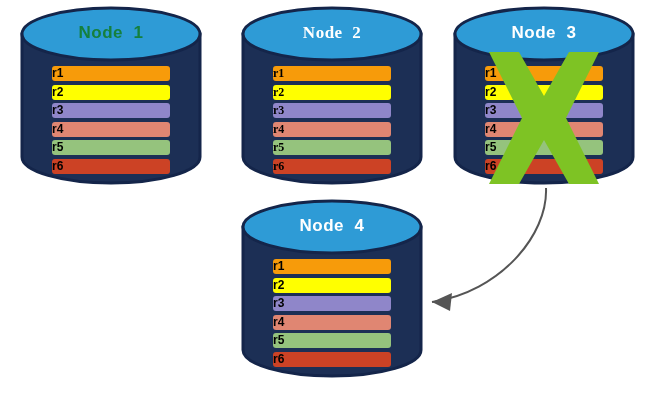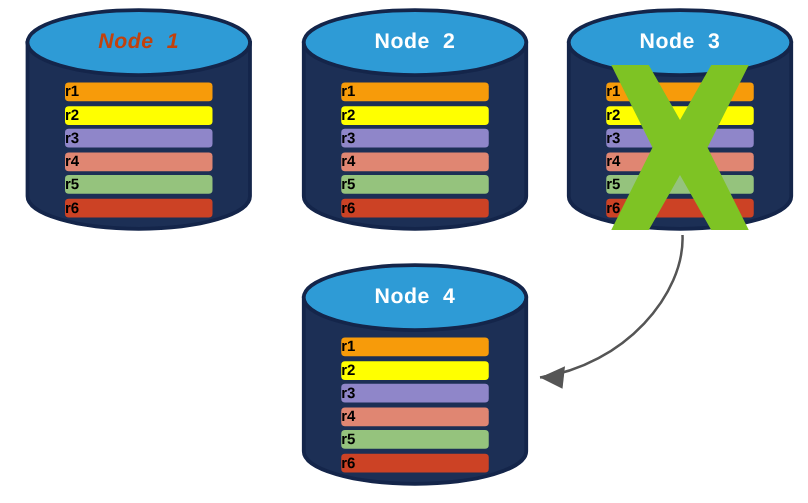--- a/index.html
+++ b/index.html
@@ -68,31 +68,31 @@
 </style>
 </head>
 <body style="background: rgb(255, 255, 255);">
 
 <div id="canvas">
     <div class="node" style="left: 22px; top: 8px; width: 178px; height: 175px;">
       <svg class="node-svg" width="178" height="175">
         <path d="M 0 26 L 0 149 A 89 26 0 0 0 178 149 L 178 26 Z" fill="#1c2f55" stroke="#14254a" stroke-width="3"></path>
         <ellipse cx="89" cy="26" rx="89" ry="26" fill="#2e9bd6" stroke="#14254a" stroke-width="3"></ellipse>
       </svg>
-      <div class="node-title" style="top: 15px; color: #c2410c; font-style: italic;">Node  1</div>
+      <div class="node-title" style="top: 15px; color: #15803d;">Node  1</div>
       <div class="rows" style="top: 0px; height: 175px;">
         <div class="row-band" style="background: rgb(247, 155, 10); left: 30px; width: 118px; top: 58px; height: 15px; color: rgb(0, 0, 0);">r1</div>
         <div class="row-band" style="background: rgb(255, 255, 0); left: 30px; width: 118px; top: 76.5px; height: 15px; color: rgb(0, 0, 0);">r2</div>
         <div class="row-band" style="background: rgb(143, 134, 201); left: 30px; width: 118px; top: 95px; height: 15px; color: rgb(0, 0, 0);">r3</div>
         <div class="row-band" style="background: rgb(224, 134, 114); left: 30px; width: 118px; top: 113.5px; height: 15px; color: rgb(0, 0, 0);">r4</div>
         <div class="row-band" style="background: rgb(149, 195, 125); left: 30px; width: 118px; top: 132px; height: 15px; color: rgb(0, 0, 0);">r5</div>
         <div class="row-band" style="background: rgb(204, 66, 37); left: 30px; width: 118px; top: 150.5px; height: 15px; color: rgb(0, 0, 0);">r6</div>
       </div>
     </div>
-    <div class="node" style="left: 243px; top: 8px; width: 178px; height: 175px;">
+    <div class="node" style="left: 243px; top: 8px; width: 178px; height: 175px; font-family: Liberation Serif, serif;">
       <svg class="node-svg" width="178" height="175">
         <path d="M 0 26 L 0 149 A 89 26 0 0 0 178 149 L 178 26 Z" fill="#1c2f55" stroke="#14254a" stroke-width="3"></path>
         <ellipse cx="89" cy="26" rx="89" ry="26" fill="#2e9bd6" stroke="#14254a" stroke-width="3"></ellipse>
       </svg>
       <div class="node-title" style="top: 15px; color: rgb(255, 255, 255);">Node  2</div>
       <div class="rows" style="top: 0px; height: 175px;">
         <div class="row-band" style="background: rgb(247, 155, 10); left: 30px; width: 118px; top: 58px; height: 15px; color: rgb(0, 0, 0);">r1</div>
         <div class="row-band" style="background: rgb(255, 255, 0); left: 30px; width: 118px; top: 76.5px; height: 15px; color: rgb(0, 0, 0);">r2</div>
         <div class="row-band" style="background: rgb(143, 134, 201); left: 30px; width: 118px; top: 95px; height: 15px; color: rgb(0, 0, 0);">r3</div>
         <div class="row-band" style="background: rgb(224, 134, 114); left: 30px; width: 118px; top: 113.5px; height: 15px; color: rgb(0, 0, 0);">r4</div>
@@ -111,21 +111,21 @@
         <div class="row-band" style="background: rgb(255, 255, 0); left: 30px; width: 118px; top: 76.5px; height: 15px; color: rgb(0, 0, 0);">r2</div>
         <div class="row-band" style="background: rgb(143, 134, 201); left: 30px; width: 118px; top: 95px; height: 15px; color: rgb(0, 0, 0);">r3</div>
         <div class="row-band" style="background: rgb(224, 134, 114); left: 30px; width: 118px; top: 113.5px; height: 15px; color: rgb(0, 0, 0);">r4</div>
         <div class="row-band" style="background: rgb(149, 195, 125); left: 30px; width: 118px; top: 132px; height: 15px; color: rgb(0, 0, 0);">r5</div>
         <div class="row-band" style="background: rgb(204, 66, 37); left: 30px; width: 118px; top: 150.5px; height: 15px; color: rgb(0, 0, 0);">r6</div>
       </div>
       <svg class="cross-svg" width="118" height="132" style="left: 30px; top: 44px;">
         <path d="M 4 0 L 34 0 L 59 44 L 84 0 L 114 0 L 81 66 L 114 132 L 84 132 L 59 88 L 34 132 L 4 132 L 37 66 Z" fill="#7ec324"></path>
       </svg>
     </div>
-    <div class="node" style="left: 243px; top: 212px; width: 178px; height: 152px;">
+    <div class="node" style="left: 243px; top: 201px; width: 178px; height: 152px;">
       <svg class="node-svg" width="178" height="175">
         <path d="M 0 26 L 0 149 A 89 26 0 0 0 178 149 L 178 26 Z" fill="#1c2f55" stroke="#14254a" stroke-width="3"></path>
         <ellipse cx="89" cy="26" rx="89" ry="26" fill="#2e9bd6" stroke="#14254a" stroke-width="3"></ellipse>
       </svg>
       <div class="node-title" style="top: 15px; color: rgb(255, 255, 255);">Node  4</div>
       <div class="rows" style="top: 0px; height: 175px;">
         <div class="row-band" style="background: rgb(247, 155, 10); left: 30px; width: 118px; top: 58px; height: 15px; color: rgb(0, 0, 0);">r1</div>
         <div class="row-band" style="background: rgb(255, 255, 0); left: 30px; width: 118px; top: 76.5px; height: 15px; color: rgb(0, 0, 0);">r2</div>
         <div class="row-band" style="background: rgb(143, 134, 201); left: 30px; width: 118px; top: 95px; height: 15px; color: rgb(0, 0, 0);">r3</div>
         <div class="row-band" style="background: rgb(224, 134, 114); left: 30px; width: 118px; top: 113.5px; height: 15px; color: rgb(0, 0, 0);">r4</div>

